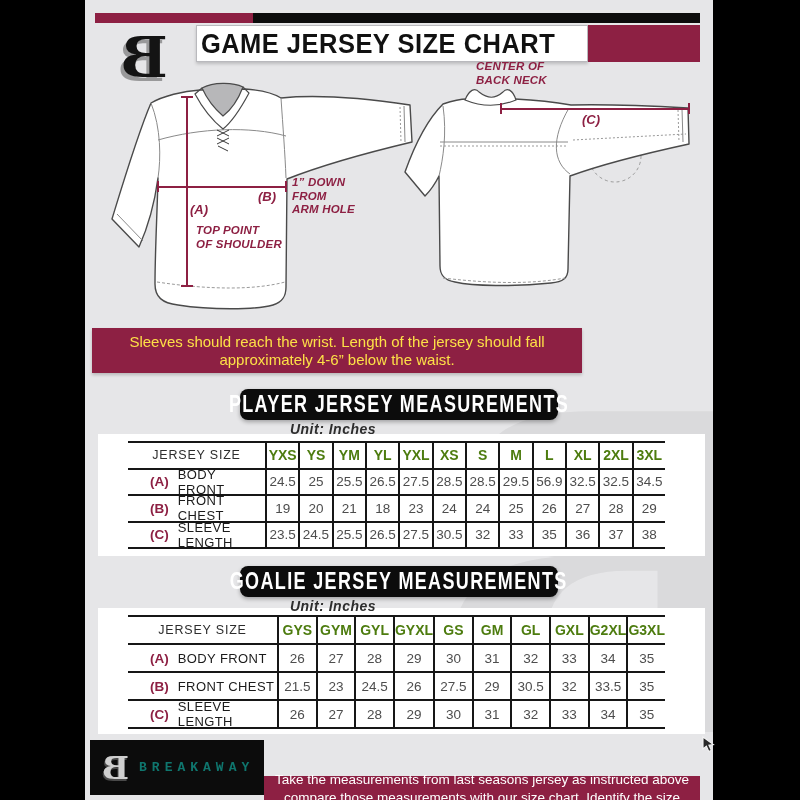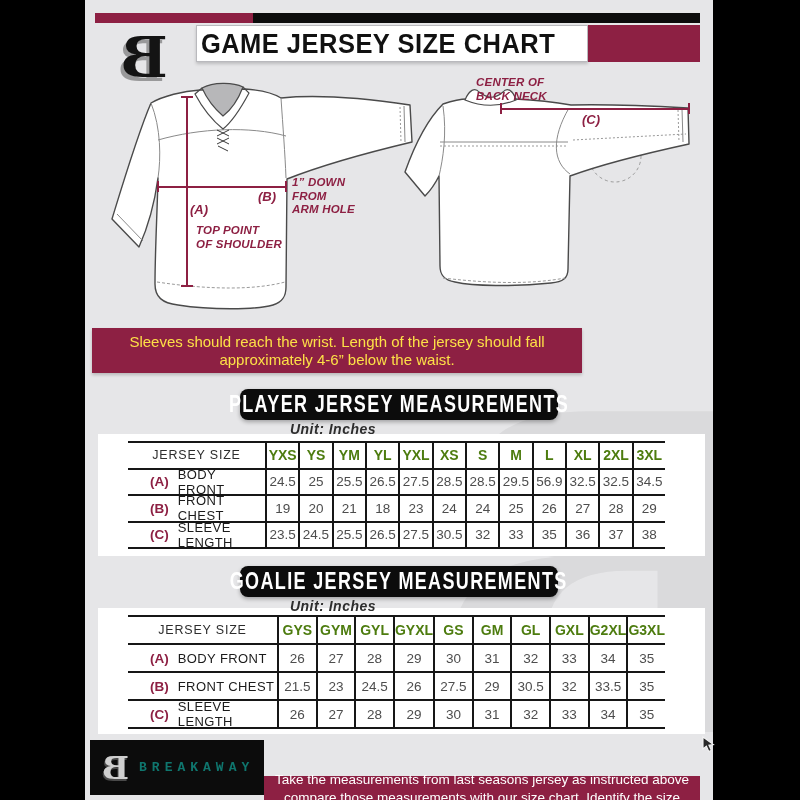--- a/index.html
+++ b/index.html
@@ -187,21 +187,21 @@
   <div class="abs mline" style="left:603px;top:103px;width:2px;height:11px;"></div>
 
   <div class="abs ann-key" style="left:105px;top:202px;">(A)</div>
   <div class="abs ann-desc" style="left:111px;top:224px;">TOP POINT
 OF SHOULDER</div>
   <div class="abs ann-key" style="left:173px;top:189px;">(B)</div>
   <div class="abs ann-desc" style="left:207px;top:176px;">1” DOWN
 FROM
 ARM HOLE</div>
   <div class="abs ann-key" style="left:497px;top:112px;">(C)</div>
-  <div class="abs ann-desc" style="left:391px;top:76px;">CENTER OF
+  <div class="abs ann-desc" style="left:391px;top:60px;">CENTER OF
 BACK NECK</div>
 
   <div class="abs notice">Sleeves should reach the wrist. Length of the jersey should fall
 approximately 4-6” below the waist.</div>
 
   <div class="abs backing" style="left:13px;top:434px;width:607px;height:122px;"></div>
   <div class="abs section-banner" style="top:389px;">
     <span>PLAYER JERSEY MEASUREMENTS</span>
   </div>
   <div class="abs unit-text" style="top:421px;left:0;">Unit: Inches</div>

